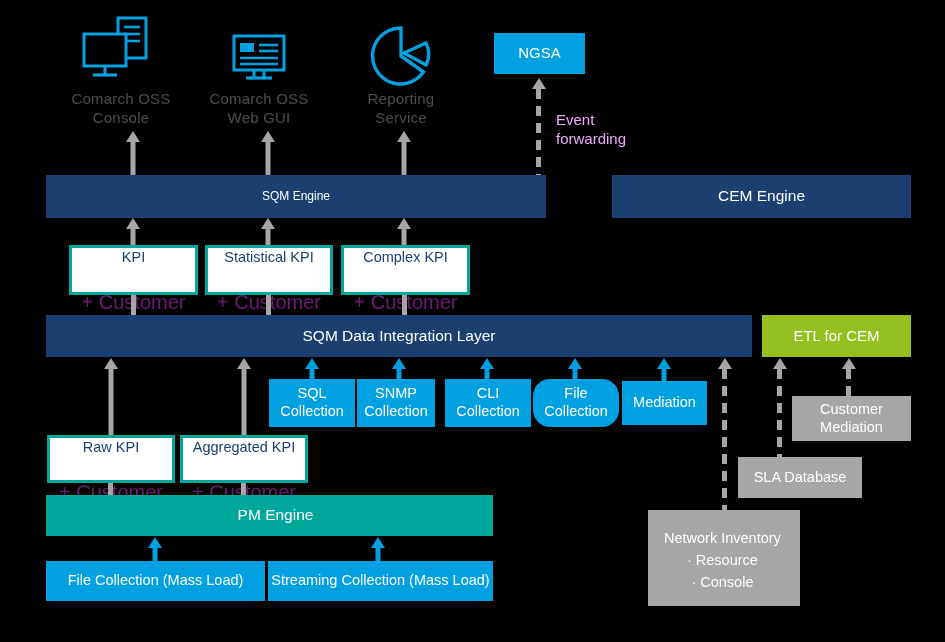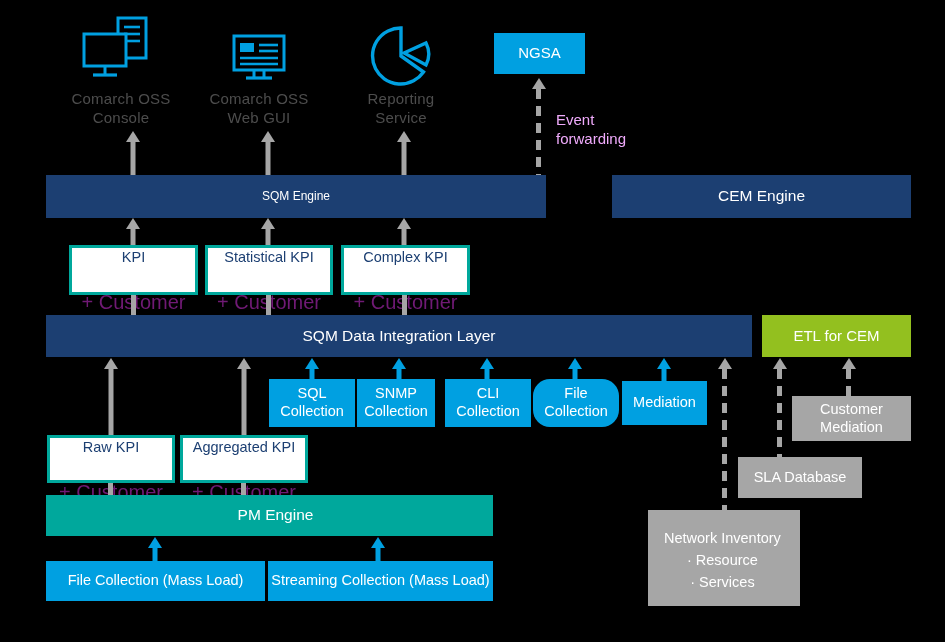--- a/index.html
+++ b/index.html
@@ -322,20 +322,20 @@
   </div>
   <div class="arrow a-blue" style="left:371px;top:537px;width:14px;height:25px;">
     <div class="head"></div>
     <div class="shaft" style="top:9px;"></div>
   </div>
 
   <div class="box gray" style="left:648px;top:510px;width:152px;height:96px;">
     <div class="ni-text" style="left:16px;top:18px;">
       <div>Network Inventory</div>
       <div>· Resource</div>
-      <div>· Services</div>
+      <div>· Console</div>
     </div>
   </div>
 
   <div class="box cyan" style="left:46px;top:561px;width:219px;height:40px;font-size:14.5px;">File Collection (Mass Load)</div>
   <div class="box cyan" style="left:268px;top:561px;width:225px;height:40px;font-size:14.5px;">Streaming Collection (Mass Load)</div>
 
 </div>
 
 </body></html>

